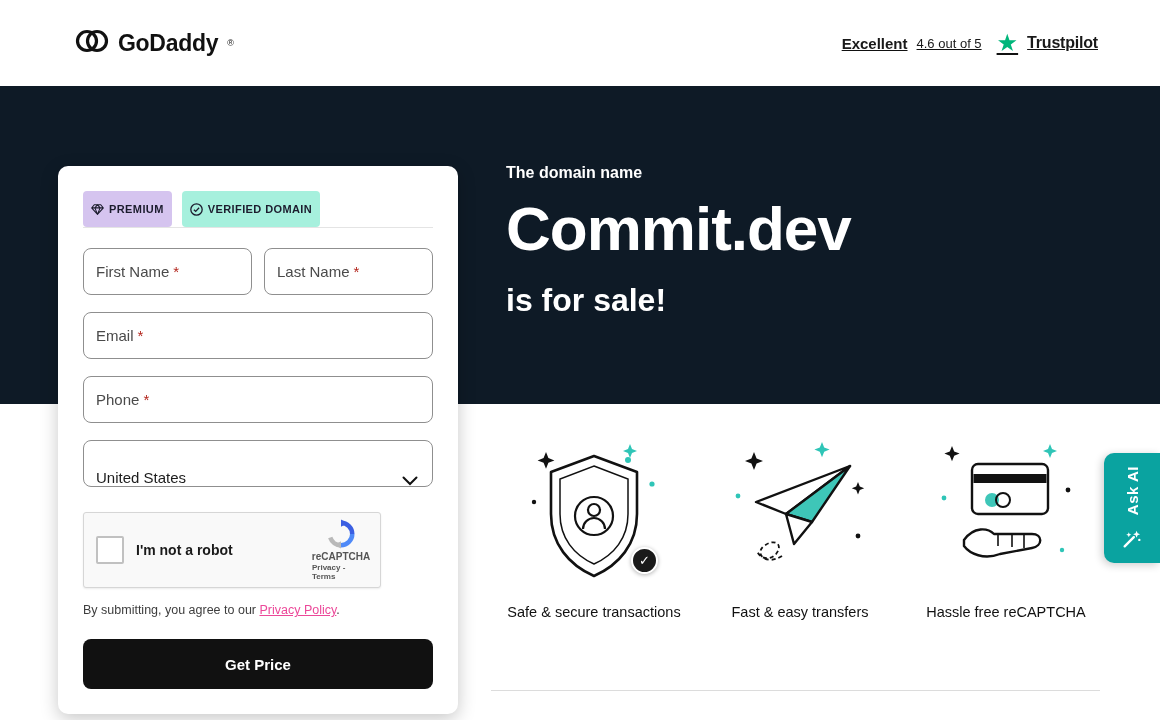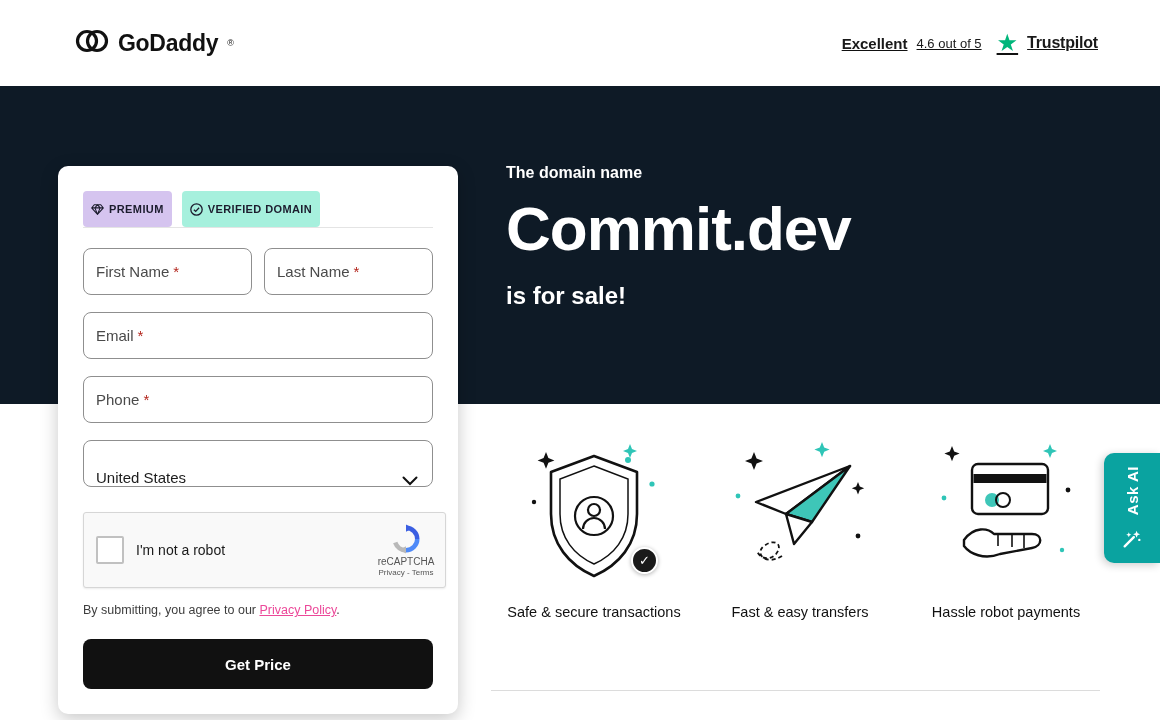--- a/index.html
+++ b/index.html
@@ -25,21 +25,21 @@
   .tp-brand { font-size:16px; font-weight:bold; color:#191919; letter-spacing:-0.2px; }
 
   
   .hero {
     position:absolute; top:86px; left:0; width:100%; height:318px;
     background:#0e1a26;
   }
   .hero-text { position:absolute; left:506px; top:78px; color:#fff; }
   .hero-line1 { font-size:16px; font-weight:600; margin-bottom:16px; }
   .hero-domain { font-size:62px; font-weight:bold; line-height:1; letter-spacing:-1px; margin-bottom:22px; }
-  .hero-line2 { font-size:24px; font-weight:bold; }
+  .hero-line2 { font-size:32px; font-weight:bold; }
 
   
   .card {
     position:absolute; left:58px; top:166px; width:400px; z-index:4;
     background:#fff; border-radius:10px; box-shadow:0 5px 18px rgba(0,0,0,.22);
     padding:25px 25px 25px 25px;
   }
   .badges { display:flex; gap:10px; align-items:center; }
   .badge {
     display:inline-flex; align-items:center; gap:5px; height:36px;
@@ -61,23 +61,23 @@
   .req { color:#b3251c; font-size:15px; margin-left:4px; }
 
   .select {
     border:1px solid #8f8f8f; border-radius:8px; height:47px;
     display:flex; align-items:flex-end; justify-content:space-between;
     padding:0 14px 0 12px; margin-bottom:25px; cursor:pointer; background:#fff;
   }
   .select-value { font-size:15px; color:#1c1c1c; }
 
   .recaptcha {
-    width:363px; height:76px; background:#f9f9f9; border:1px solid #d6d6d6;
+    width:298px; height:76px; background:#f9f9f9; border:1px solid #d6d6d6;
     border-radius:3px; box-shadow:0 1px 2px rgba(0,0,0,.08);
-    display:flex; align-items:center; padding:0 10px 0 12px;
+    display:flex; align-items:center; padding:0 10px 0 12px;font-weight:bold;
   }
   .rc-checkbox {
     width:28px; height:28px; background:#fff; border:2px solid #c1c1c1;
     border-radius:2px; cursor:pointer; flex-shrink:0;
   }
   .rc-label { font-size:14px; color:#1a1a1a; margin-left:12px; flex:1; }
   .rc-logo-block { display:flex; flex-direction:column; align-items:center; width:58px; }
   .rc-brand { font-size:10px; color:#555; margin-top:2px; }
   .rc-links { font-size:8px; color:#555; margin-top:1px; }
   .rc-links span { cursor:pointer; }
@@ -262,21 +262,21 @@
           <circle cx="8" cy="60" r="2.4" fill="#2fc5b7"></circle>
           <circle cx="126" cy="112" r="2.2" fill="#2fc5b7"></circle>
           <rect x="36" y="26" width="76" height="50" rx="6" fill="#fff" stroke="#111" stroke-width="2.4"></rect>
           <rect x="37.5" y="36" width="73" height="9" fill="#111"></rect>
           <circle cx="56" cy="62" r="7" fill="#3ec6b8"></circle>
           <circle cx="67" cy="62" r="7" fill="none" stroke="#111" stroke-width="2"></circle>
           <path d="M28 102 C 38 88 52 90 58 96 L 96 96 C 107 96 107 108 96 110 L 64 116 C 48 122 34 116 28 108 Z" fill="#fff" stroke="#111" stroke-width="2.4" stroke-linejoin="round"></path>
           <path d="M62 96 L62 108 M76 96 L76 109 M88 96 L88 110" stroke="#111" stroke-width="1.6" fill="none"></path>
         </svg>
       </div>
-      <div class="feature-label">Hassle robot payments</div>
+      <div class="feature-label">Hassle free reCAPTCHA</div>
     </div>
 
   </section>
 
   <hr class="bottom-divider">
 
   <button class="ask-ai">
     <span class="ask-ai-text">Ask AI</span>
     <svg width="22" height="22" viewBox="0 0 24 24">
       <path d="M4 20 L14 10" stroke="#fff" stroke-width="2.6" stroke-linecap="round"></path>

